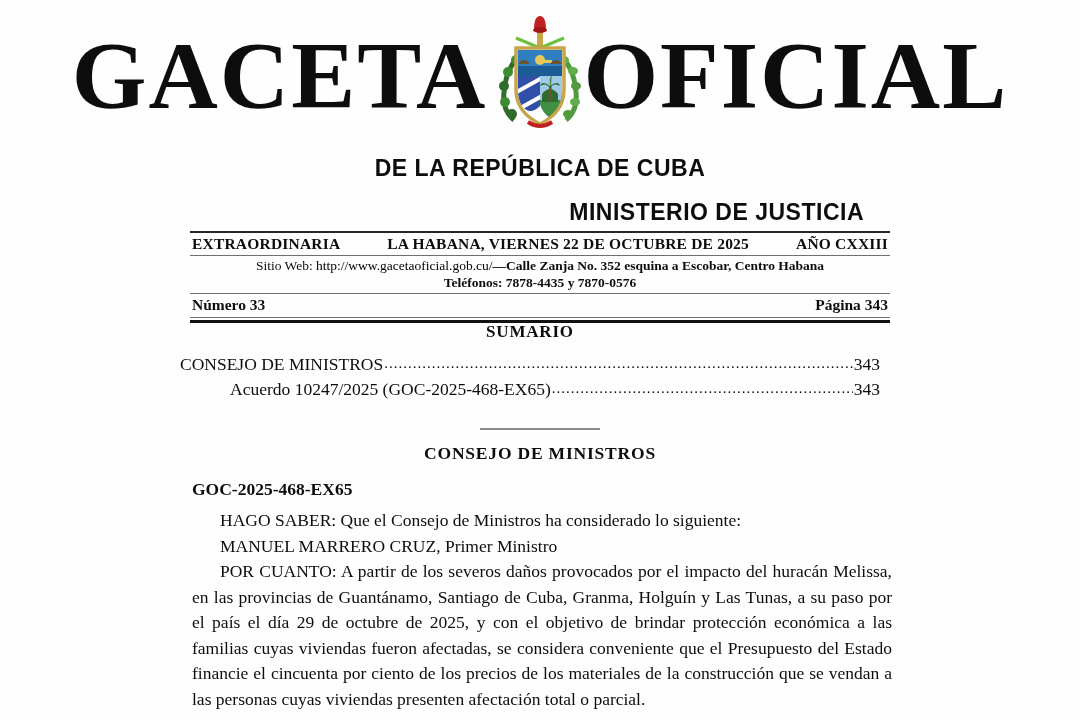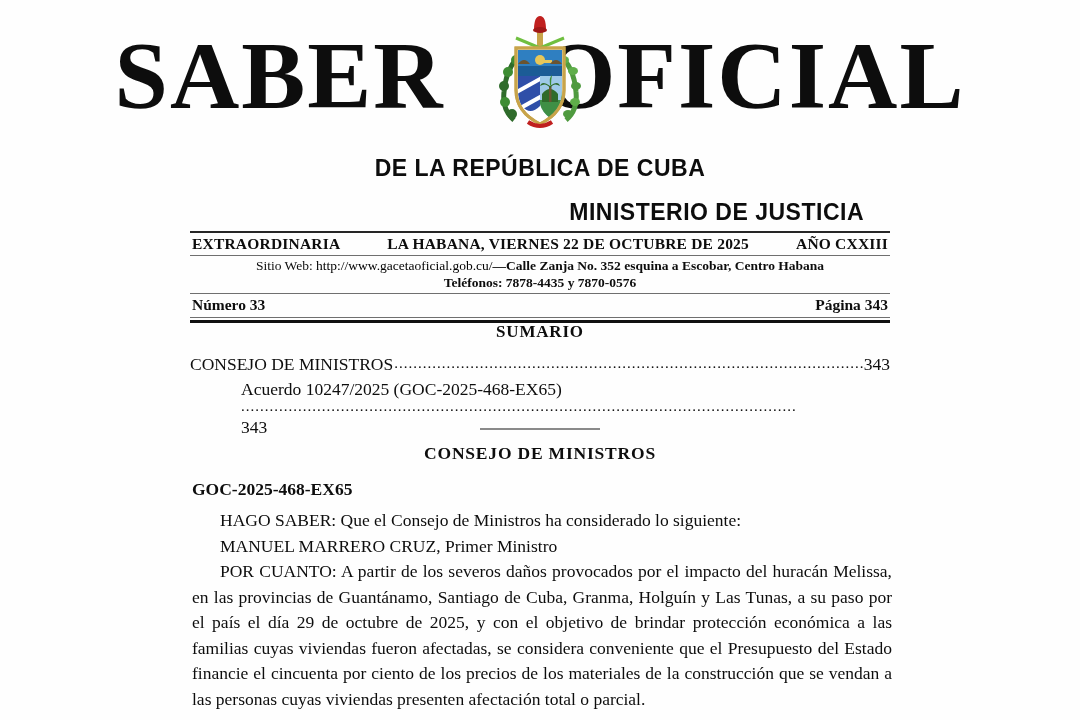--- a/index.html
+++ b/index.html
@@ -126,39 +126,39 @@
     justify-content: space-between;
     align-items: baseline;
     font-weight: bold;
     font-size: 15.5px;
     padding: 2px 2px 3px 2px;
   }
 
   
   .sumario {
     position: absolute;
-    left: 190px;
+    left: 180px;
     top: 322px;
     width: 700px;
   }
   .sumario-title {
     text-align: center;
     font-weight: bold;
     font-size: 17px;
     letter-spacing: 0.8px;
     margin-bottom: 12px;
   }
   .sumario-entry {
     display: flex;
     align-items: baseline;
     font-size: 17.5px;
     margin-bottom: 4px;
     white-space: nowrap;
   }
-  .sumario-entry.indent { padding-left: 50px; flex-direction: column; }
+  .sumario-entry.indent { padding-left: 50px; }
   .sumario-entry .label { flex: 0 0 auto; }
   .sumario-entry .leader {
     flex: 1 1 auto;
     overflow: hidden;
     white-space: nowrap;
     margin: 0 1px;
     position: relative;
     top: -2px;
     letter-spacing: 1px;
     font-size: 15px;
@@ -205,21 +205,21 @@
     text-indent: 28px;
   }
 </style>
 </head>
 <body>
 
 <div class="page">
 
   <div class="masthead">
     <div class="masthead-title">
-      <span class="word-left">SABER</span><span class="word-right">OFICIAL</span>
+      <span class="word-left">GACETA</span><span class="word-right">OFICIAL</span>
     </div>
 
     <div class="emblem">
       <svg viewBox="0 0 96 122" width="96" height="122" xmlns="http://www.w3.org/2000/svg">
 
         <rect x="45" y="14" width="6" height="26" fill="#c8a44a"></rect>
 
         <path d="M42 16 Q42 2 48 2 Q54 2 54 16 Z" fill="#c0201f"></path>
         <ellipse cx="48" cy="16" rx="7" ry="3" fill="#a01817"></ellipse>
 

